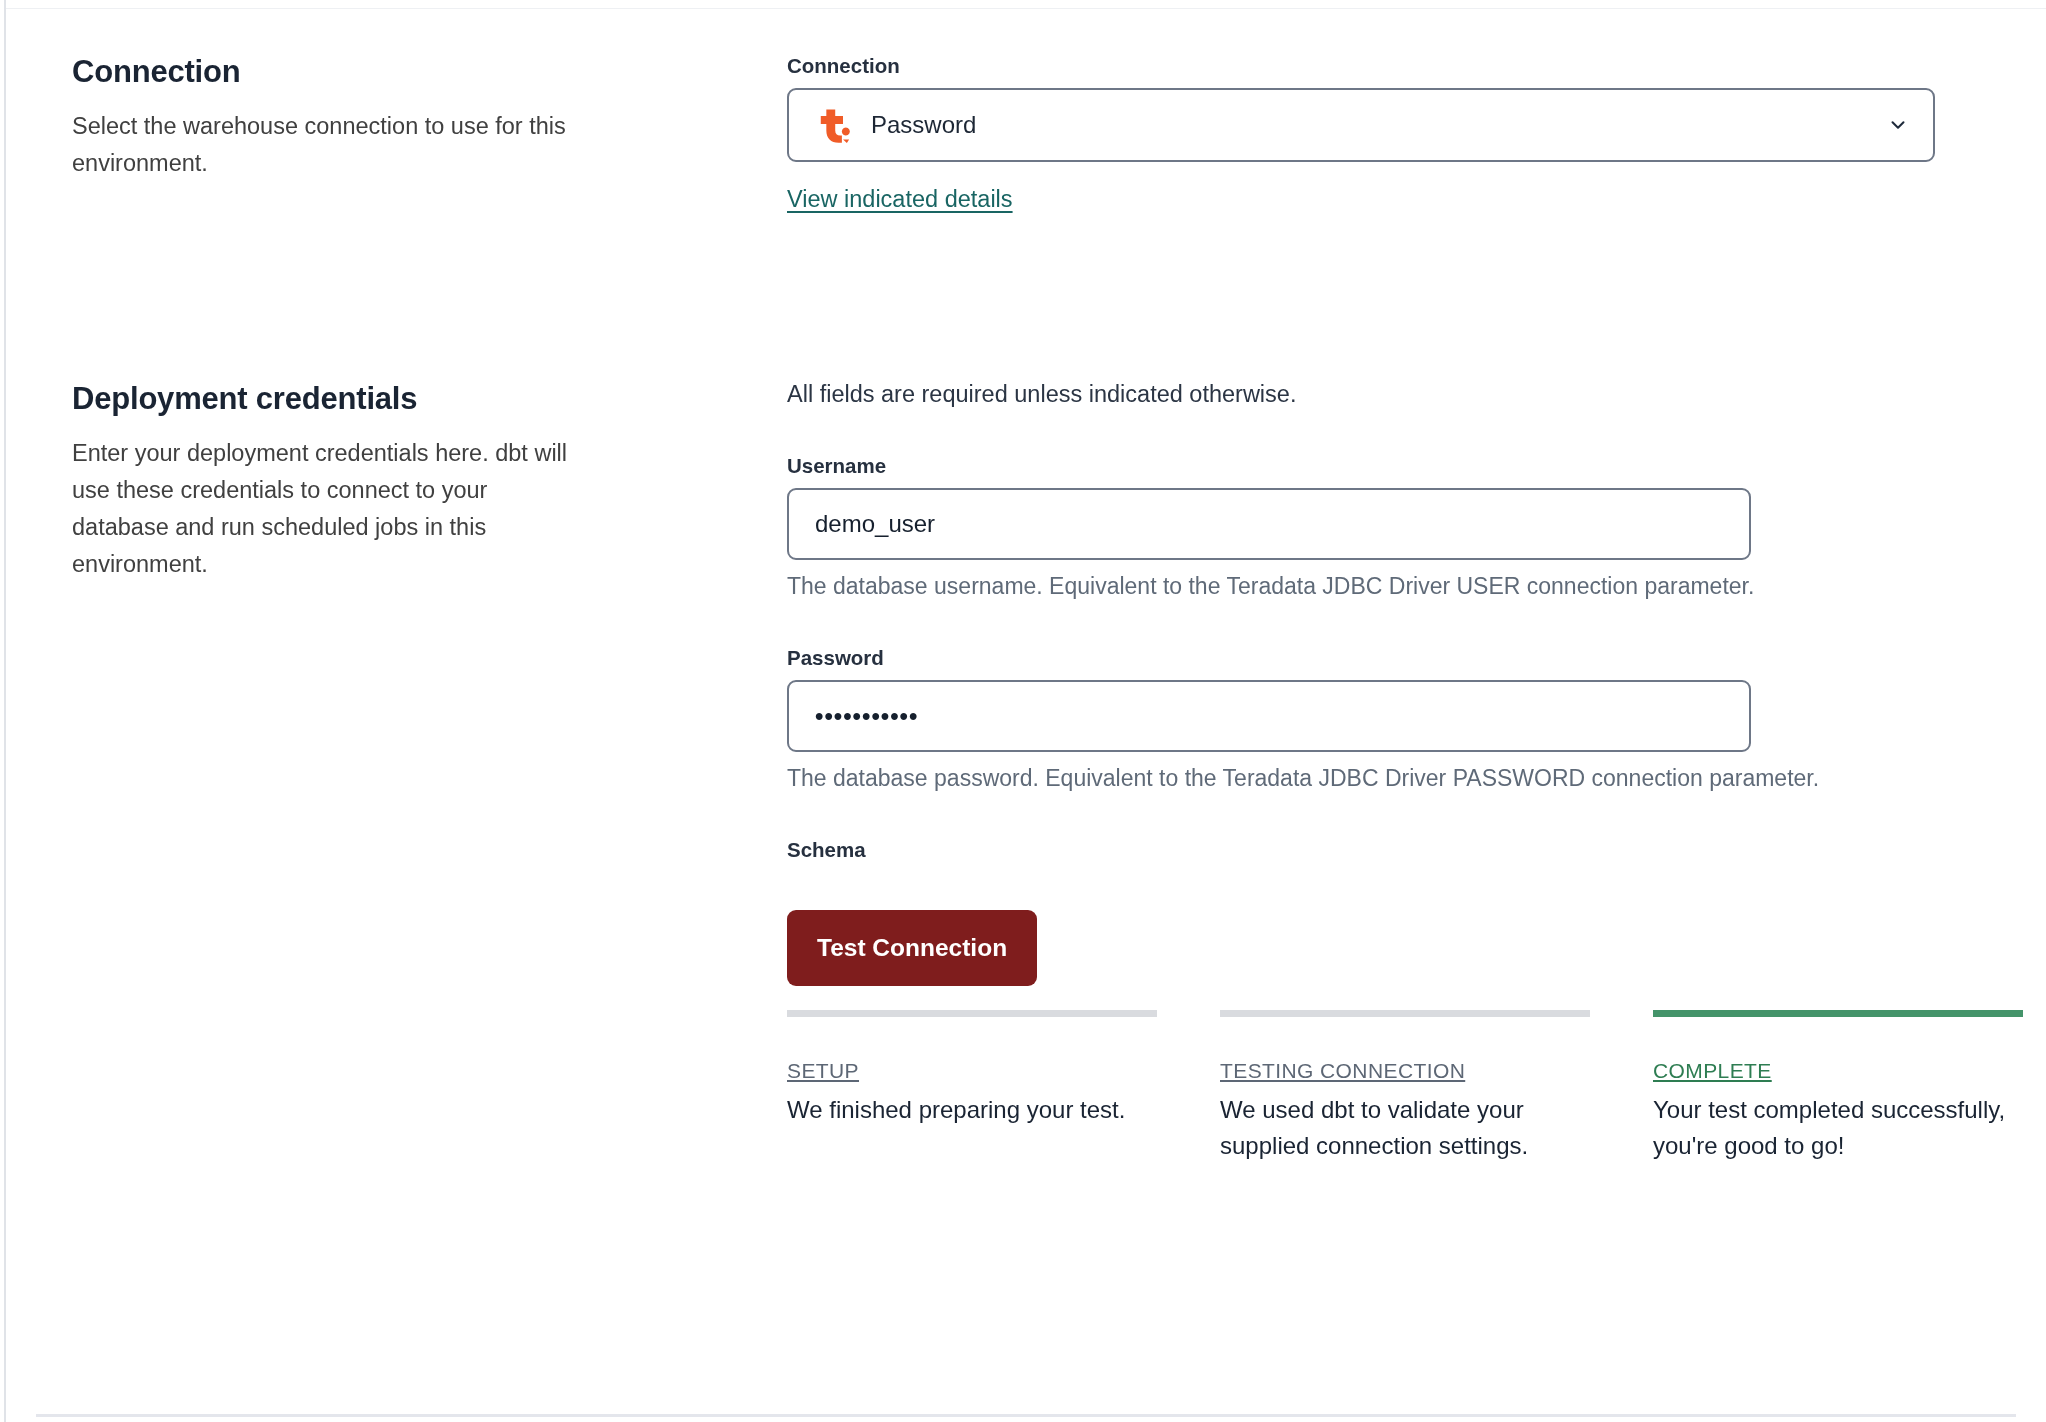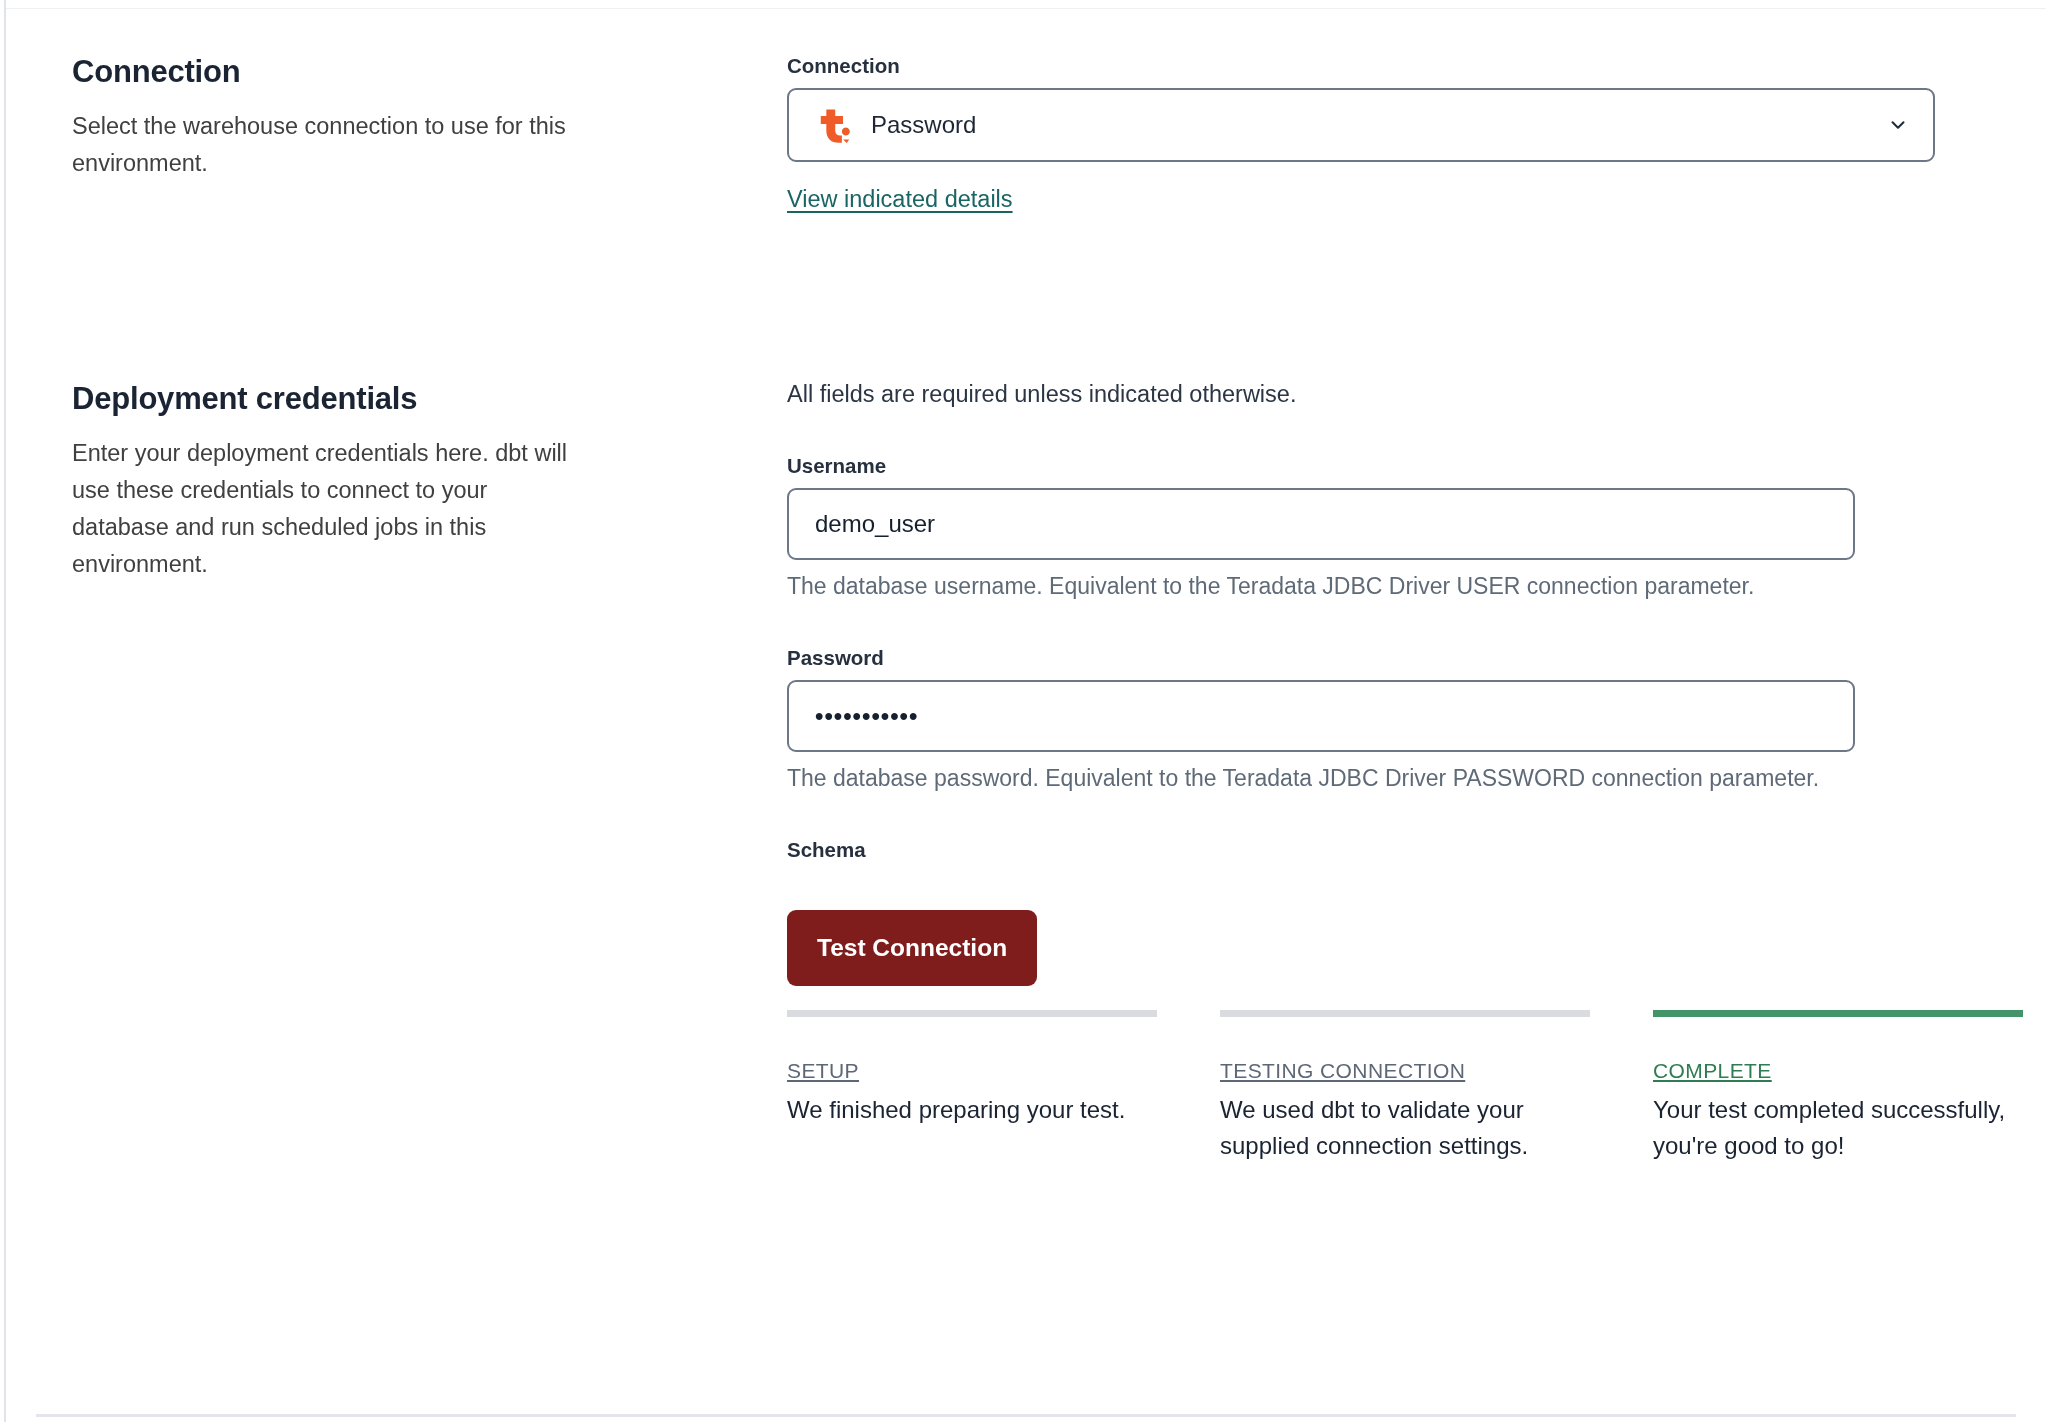--- a/index.html
+++ b/index.html
@@ -43,21 +43,21 @@
   .details-link {
     display:inline-block; margin-top:24px;
     font-size:23.5px; color:#196563; text-decoration:underline;
     text-underline-offset:4px; cursor:pointer;
   }
 
   .required-note { font-size:23.5px; color:#2b3544; margin-bottom:46px; }
 
   .form-row { margin-bottom:46px; }
   .text-input {
-    width:1068px; height:72px; background:#fff;
+    width:964px; height:72px; background:#fff;
     border:2px solid #6e7787; border-radius:9px;
     padding:0 26px; font-size:24px; color:#16202e;
     font-family:"Liberation Sans","DejaVu Sans",sans-serif;
     outline:none; display:block;
   }
   .text-input.password { font-weight:700; letter-spacing:1px; }
   .help-text { margin-top:13px; font-size:23px; color:#5f6a78; }
 
   .primary-button {
     margin-top:38px; height:76px; padding:0 30px;

